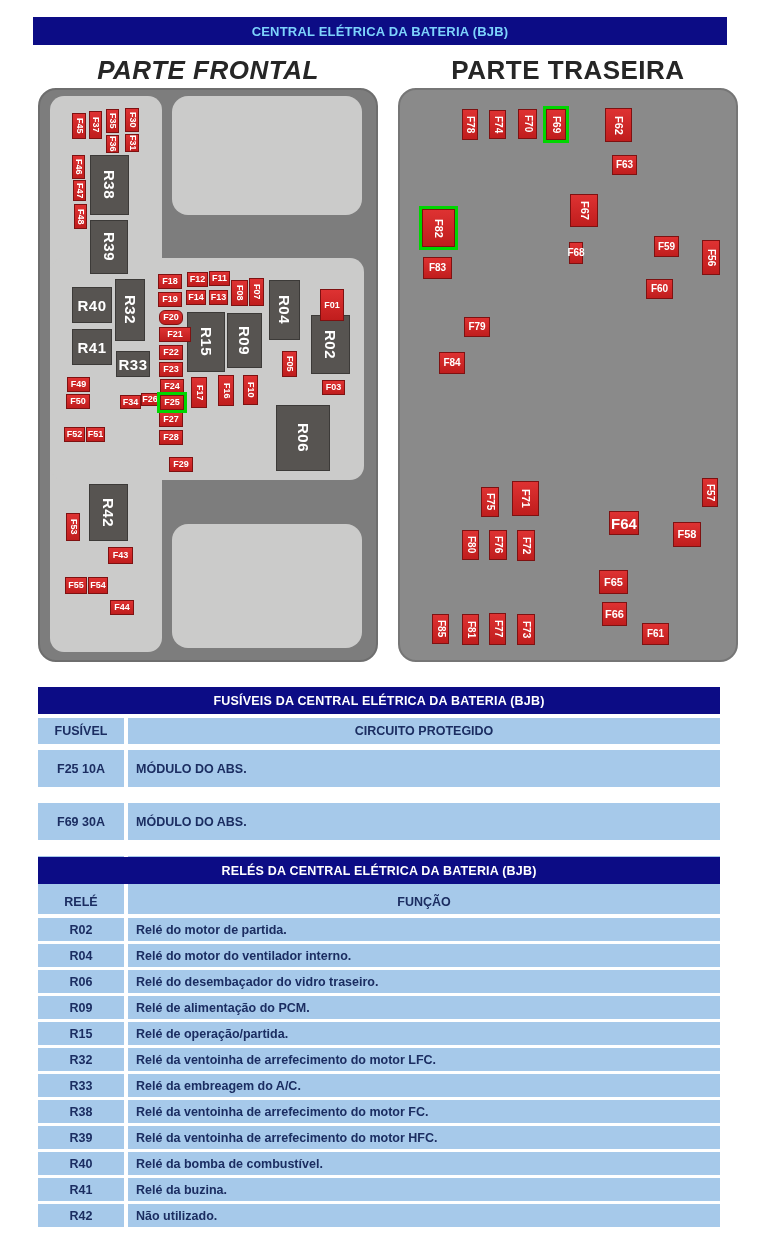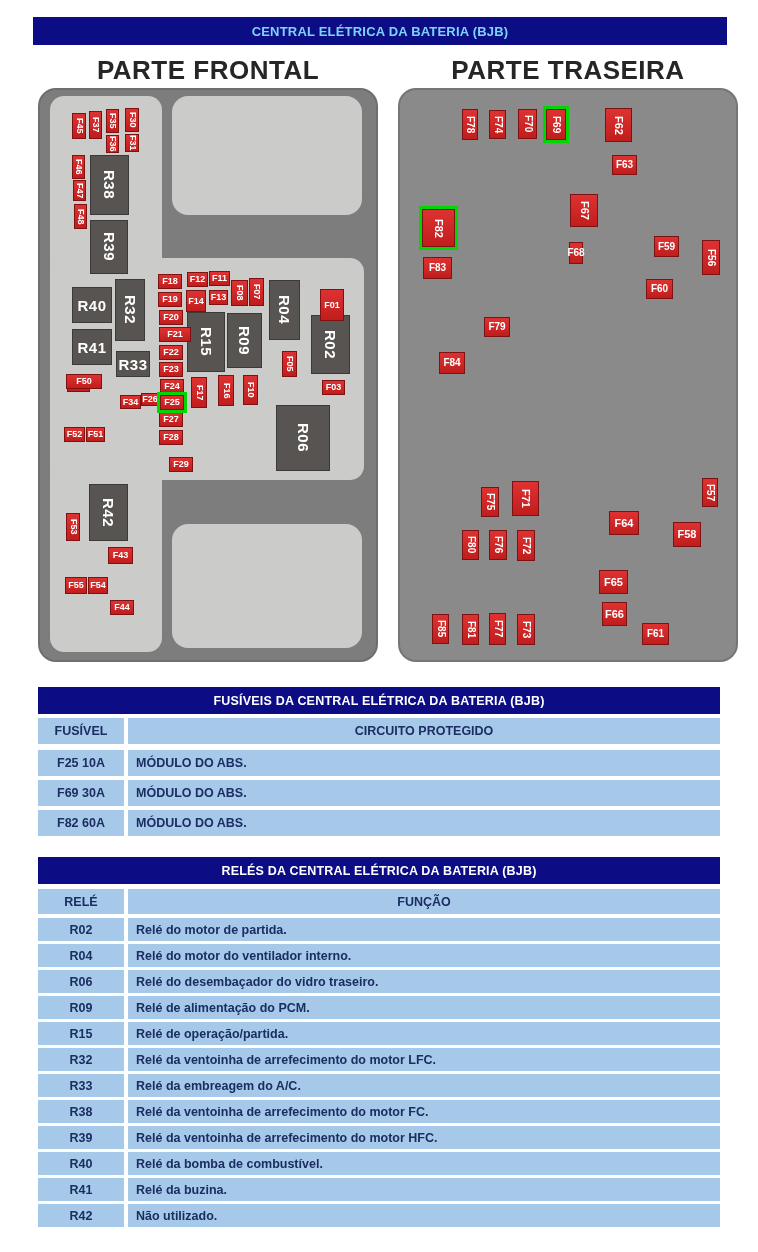--- a/index.html
+++ b/index.html
@@ -11,21 +11,21 @@
   .main-banner {
     position:absolute; left:33px; top:17px; width:694px; height:28px;
     background:#0c0c85; color:#7dd3fc; font-weight:bold; font-size:13px;
     display:flex; align-items:center; justify-content:center; letter-spacing:.2px;
   }
   
   .ptitle {
     position:absolute; top:54px; width:340px; height:32px; line-height:32px;
     font-size:26px; font-weight:bold; color:#262626; text-align:center; letter-spacing:.5px;
   }
-  #t-front { left:38px; } #t-rear { left:398px; }
+  #t-front { left:38px;font-style:italic; } #t-rear { left:398px; }
   
   .panel { position:absolute; top:88px; width:340px; height:574px; border-radius:18px; box-sizing:border-box; }
   #p-front { left:38px; background:#7d7d7d; border:2px solid #6e6e6e; }
   #p-rear  { left:398px; background:#8a8a8a; border:2px solid #767676; }
   .light { position:absolute; background:#cbcbca; }
   .ls-a { left:10px; top:6px;   width:112px; height:556px; border-radius:14px; }
   .ls-b { left:10px; top:168px; width:314px; height:222px; border-radius:14px; }
   .ls-c { left:132px; top:6px;  width:190px; height:119px; border-radius:16px; }
   .ls-d { left:132px; top:434px; width:190px; height:124px; border-radius:16px; }
   
@@ -42,21 +42,21 @@
   .hl { outline:3px solid #00d600; z-index:5; }
   
   .tbl { position:absolute; left:38px; width:682px; }
   #fuse-tbl { top:687px; } #relay-tbl { top:857px; }
   .tbanner {
     height:27px; background:#0c0c85; color:#ffffff; font-weight:bold; font-size:12.5px;
     display:flex; align-items:center; justify-content:center; letter-spacing:.2px;
   }
   .thead, .trow { display:flex; font-weight:bold; font-size:12.5px; color:#1b2d61; }
   #fuse-tbl .thead { height:26px; margin:4px 0 6px 0; }
-  #fuse-tbl .trow  { height:26px; margin-bottom:4px; }
+  #fuse-tbl .trow  { height:37px; margin-bottom:16px; }
   #relay-tbl .thead { height:25px; margin:5px 0 4px 0; }
   #relay-tbl .trow  { height:23px; margin-bottom:3px; }
   .c1 { width:86px; background:#a6c9ea; display:flex; align-items:center; justify-content:center; margin-right:4px; }
   .c2 { flex:1; background:#a6c9ea; display:flex; align-items:center; justify-content:center; }
   .trow .c2 { justify-content:flex-start; padding-left:8px; }
 </style>
 </head>
 <body>
 
 <div class="stage">
@@ -133,21 +133,21 @@
       </div>
       <div class="fuse vert" style="left: 34px; top: 114px; width: 13px; height: 25px;">
         <span>F48</span>
       </div>
       <div class="fuse" style="left: 118px; top: 184px; width: 24px; height: 15px;">
         <span>F18</span>
       </div>
       <div class="fuse" style="left: 118px; top: 202px; width: 24px; height: 15px;">
         <span>F19</span>
       </div>
-      <div class="fuse" style="left: 119px; top: 220px; width: 24px; height: 15px;">
+      <div class="fuse" style="left: 119px; top: 220px; width: 24px; height: 15px; border-radius: 6px;">
         <span>F20</span>
       </div>
       <div class="fuse" style="left: 119px; top: 237px; width: 32px; height: 15px;">
         <span>F21</span>
       </div>
       <div class="fuse" style="left: 119px; top: 255px; width: 24px; height: 15px;">
         <span>F22</span>
       </div>
       <div class="fuse" style="left: 119px; top: 272px; width: 24px; height: 15px;">
         <span>F23</span>
@@ -169,21 +169,21 @@
       </div>
       <div class="fuse" style="left: 129px; top: 367px; width: 24px; height: 15px;">
         <span>F29</span>
       </div>
       <div class="fuse" style="left: 147px; top: 182px; width: 21px; height: 15px;">
         <span>F12</span>
       </div>
       <div class="fuse" style="left: 169px; top: 181px; width: 21px; height: 15px;">
         <span>F11</span>
       </div>
-      <div class="fuse" style="left: 146px; top: 200px; width: 20px; height: 22px;">
+      <div class="fuse" style="left: 146px; top: 200px; width: 20px; height: 15px;">
         <span>F14</span>
       </div>
       <div class="fuse" style="left: 169px; top: 200px; width: 19px; height: 15px;">
         <span>F13</span>
       </div>
       <div class="fuse vert" style="left: 191px; top: 190px; width: 17px; height: 26px;">
         <span>F08</span>
       </div>
       <div class="fuse vert" style="left: 209px; top: 188px; width: 15px; height: 28px;">
         <span>F07</span>
@@ -202,21 +202,21 @@
       </div>
       <div class="fuse vert" style="left: 203px; top: 285px; width: 15px; height: 30px;">
         <span>F10</span>
       </div>
       <div class="fuse" style="left: 282px; top: 290px; width: 23px; height: 15px;">
         <span>F03</span>
       </div>
       <div class="fuse" style="left: 27px; top: 287px; width: 23px; height: 15px;">
         <span>F49</span>
       </div>
-      <div class="fuse" style="left: 26px; top: 284px; width: 36px; height: 15px;">
+      <div class="fuse" style="left: 26px; top: 304px; width: 24px; height: 15px;">
         <span>F50</span>
       </div>
       <div class="fuse" style="left: 80px; top: 305px; width: 21px; height: 14px;">
         <span>F34</span>
       </div>
       <div class="fuse" style="left: 24px; top: 337px; width: 21px; height: 15px;">
         <span>F52</span>
       </div>
       <div class="fuse" style="left: 46px; top: 337px; width: 19px; height: 15px;">
         <span>F51</span>
@@ -271,36 +271,36 @@
       </div>
       <div class="fuse" style="left: 254px; top: 146px; width: 25px; height: 21px; font-size: 10px;">
         <span>F59</span>
       </div>
       <div class="fuse vert" style="left: 302px; top: 150px; width: 18px; height: 35px; font-size: 10px;">
         <span>F56</span>
       </div>
       <div class="fuse" style="left: 246px; top: 189px; width: 27px; height: 20px; font-size: 10px;">
         <span>F60</span>
       </div>
-      <div class="fuse" style="left: 64px; top: 227px; width: 26px; height: 20px; font-size: 10px; margin-left: 20px;">
+      <div class="fuse" style="left: 64px; top: 227px; width: 26px; height: 20px; font-size: 10px;">
         <span>F79</span>
       </div>
       <div class="fuse" style="left: 39px; top: 262px; width: 26px; height: 22px; font-size: 10px;">
         <span>F84</span>
       </div>
       <div class="fuse vert" style="left: 302px; top: 388px; width: 16px; height: 29px; font-size: 10px;">
         <span>F57</span>
       </div>
       <div class="fuse vert" style="left: 81px; top: 397px; width: 18px; height: 30px; font-size: 10px;">
         <span>F75</span>
       </div>
       <div class="fuse vert" style="left: 112px; top: 391px; width: 27px; height: 35px; font-size: 11px;">
         <span>F71</span>
       </div>
-      <div class="fuse" style="left: 209px; top: 421px; width: 30px; height: 24px; font-size: 11px;">
+      <div class="fuse" style="left: 209px; top: 421px; width: 30px; height: 24px; font-size: 15px;">
         <span>F64</span>
       </div>
       <div class="fuse" style="left: 273px; top: 432px; width: 28px; height: 25px; font-size: 11px;">
         <span>F58</span>
       </div>
       <div class="fuse vert" style="left: 62px; top: 440px; width: 17px; height: 30px; font-size: 10px;">
         <span>F80</span>
       </div>
       <div class="fuse vert" style="left: 89px; top: 440px; width: 18px; height: 30px; font-size: 10px;">
         <span>F76</span>

